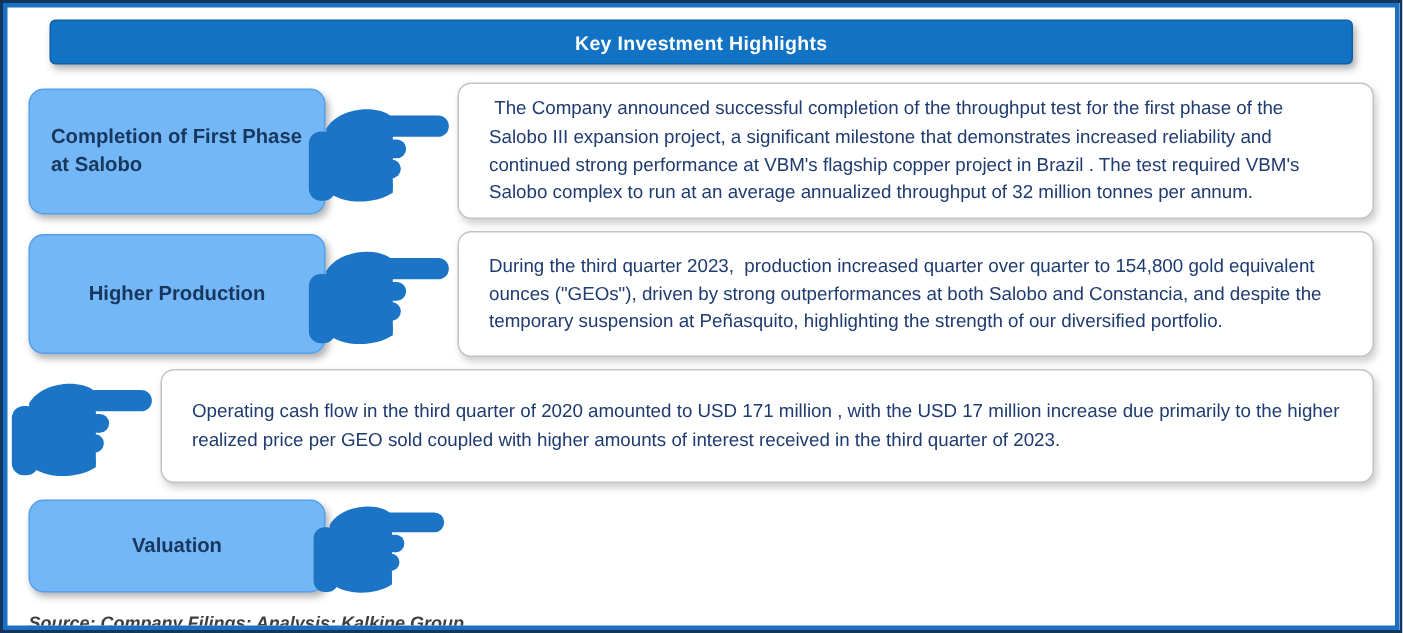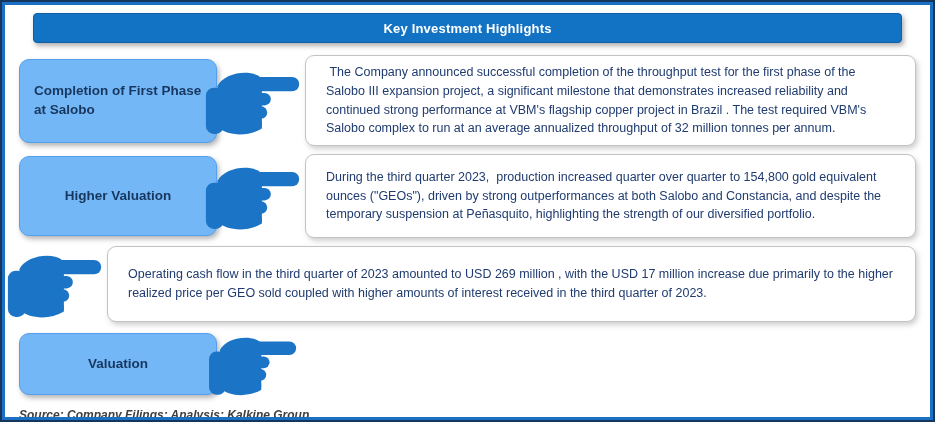--- a/index.html
+++ b/index.html
@@ -79,21 +79,21 @@
           <rect x="46" y="47" width="24" height="14" rx="7"></rect>
           <rect x="42" y="61" width="22" height="13" rx="6.5"></rect>
         </svg>
       </span>
       <div class="text-box">
         <p> The Company announced successful completion of the throughput test for the first phase of the Salobo III expansion project, a significant milestone that demonstrates increased reliability and continued strong performance at VBM's flagship copper project in Brazil . The test required VBM's Salobo complex to run at an average annualized throughput of 32 million tonnes per annum.</p>
       </div>
     </div>
 
     <div class="row r2">
-      <div class="label-box">Higher Valuation</div>
+      <div class="label-box">Higher Production</div>
       <span class="hand">
         <svg width="96" height="78" viewBox="0 0 108 82" fill="#1b74c5" xmlns="http://www.w3.org/2000/svg">
           <rect x="1" y="26" width="20" height="52" rx="9"></rect>
           <path d="M14,24 C22,9 50,5 62,14 L64,20 L64,72 C48,82 24,80 14,70 Z"></path>
           <rect x="46" y="14" width="60" height="16" rx="8"></rect>
           <rect x="48" y="32" width="26" height="14" rx="7"></rect>
           <rect x="46" y="47" width="24" height="14" rx="7"></rect>
           <rect x="42" y="61" width="22" height="13" rx="6.5"></rect>
         </svg>
       </span>
@@ -107,21 +107,21 @@
         <svg width="96" height="74" viewBox="0 0 108 82" fill="#1b74c5" xmlns="http://www.w3.org/2000/svg">
           <rect x="1" y="26" width="20" height="52" rx="9"></rect>
           <path d="M14,24 C22,9 50,5 62,14 L64,20 L64,72 C48,82 24,80 14,70 Z"></path>
           <rect x="46" y="14" width="60" height="16" rx="8"></rect>
           <rect x="48" y="32" width="26" height="14" rx="7"></rect>
           <rect x="46" y="47" width="24" height="14" rx="7"></rect>
           <rect x="42" y="61" width="22" height="13" rx="6.5"></rect>
         </svg>
       </span>
       <div class="text-box">
-        <p>Operating cash flow in the third quarter of 2023 amounted to USD 269 million , with the USD 17 million increase due primarily to the higher realized price per GEO sold coupled with higher amounts of interest received in the third quarter of 2023.</p>
+        <p>Operating cash flow in the third quarter of 2020 amounted to USD 171 million , with the USD 17 million increase due primarily to the higher realized price per GEO sold coupled with higher amounts of interest received in the third quarter of 2023.</p>
       </div>
     </div>
 
     <div class="row r4">
       <div class="label-box">Valuation</div>
       <span class="hand">
         <svg width="90" height="68" viewBox="0 0 108 82" fill="#1b74c5" xmlns="http://www.w3.org/2000/svg">
           <rect x="1" y="26" width="20" height="52" rx="9"></rect>
           <path d="M14,24 C22,9 50,5 62,14 L64,20 L64,72 C48,82 24,80 14,70 Z"></path>
           <rect x="46" y="14" width="60" height="16" rx="8"></rect>

